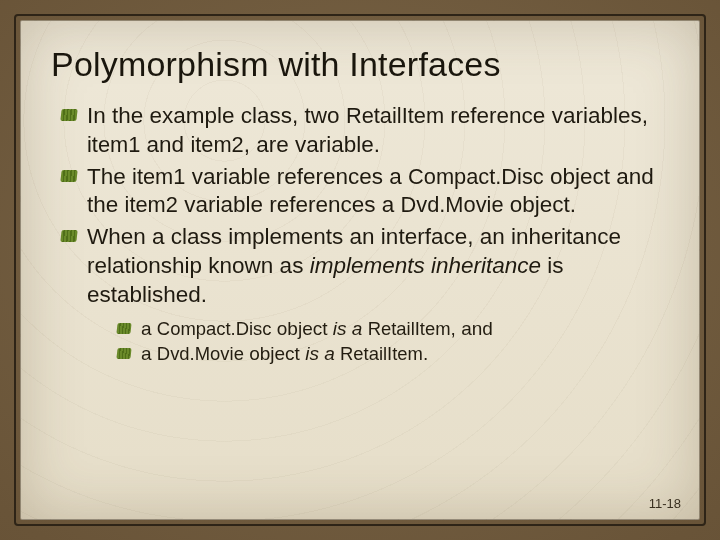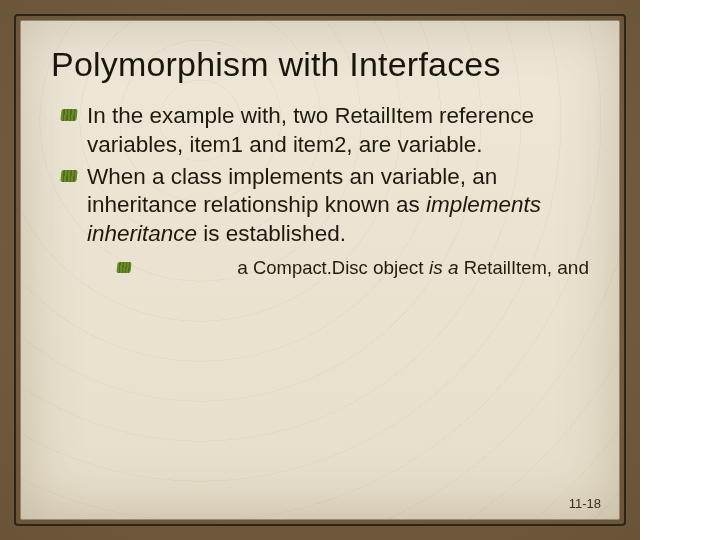--- a/index.html
+++ b/index.html
@@ -5,21 +5,21 @@
   html, body {
     margin: 0;
     padding: 0;
     width: 720px;
     height: 540px;
     overflow: hidden;
     font-family: Arial, Helvetica, sans-serif;
   }
   .slide {
     position: relative;
-    width: 640px;
+    width: 720px;
     height: 540px;
     background: #6d5a3f; 
     box-sizing: border-box;
   }
   
   .outer-frame {
     position: absolute;
     inset: 0;
     background: radial-gradient(ellipse 900px 700px at 50% 45%, #7b6648 0%, #695438 55%, #5e4a30 100%);
   }
@@ -81,21 +81,20 @@
       linear-gradient(#5a7a1f, #5a7a1f);
     background:
       repeating-linear-gradient(90deg, #6a8a2a 0 2px, #4f6e18 2px 3.5px);
     border-radius: 2px;
     transform: skewX(-6deg);
   }
   ul.sub {
     list-style: none;
     margin: 6px 0 0 0;
     padding: 0 0 0 30px;
-    text-align: right;
   }
   ul.sub > li {
     position: relative;
     padding-left: 24px;
     font-size: 19px;
     line-height: 1.35;
     color: #231d11;
   }
   ul.sub > li::before {
     content: '';
@@ -128,30 +127,36 @@
 <div class="slide">
   <div class="outer-frame"></div>
   <div class="inner-border"></div>
   <div class="inner-panel">
 
     <h1 class="title">Polymorphism with Interfaces</h1>
 
     <ul class="bullets">
 
       <li>
-        <span>In the example with, two </span><span class="code">RetailItem</span><span> reference variables, </span><span class="code">item1</span><span> and </span><span class="code">item2</span><span>, are variable.</span>
+        <span>In the example class, two </span><span class="code">RetailItem</span><span> reference variables, </span><span class="code">item1</span><span> and </span><span class="code">item2</span><span>, are variable.</span>
       </li>
 
+      <li>
+        <span>The </span><span class="code">item1</span><span> variable references a </span><span class="code">Compact.Disc</span><span> object and the </span><span class="code">item2</span><span> variable references a </span><span class="code">Dvd.Movie</span><span> object.</span>
+      </li>
 
       <li>
-        <span>When a class implements an variable, an inheritance relationship known as </span><span class="ital">implements inheritance</span><span> is established.</span>
+        <span>When a class implements an interface, an inheritance relationship known as </span><span class="ital">implements inheritance</span><span> is established.</span>
 
         <ul class="sub">
           <li>
             <span>a </span><span class="code">Compact.Disc</span><span> object </span><span class="ital">is a</span><span> </span><span class="code">RetailItem</span><span>, and</span>
+          </li>
+          <li>
+            <span>a </span><span class="code">Dvd.Movie</span><span> object </span><span class="ital">is a</span><span> </span><span class="code">RetailItem</span><span>.</span>
           </li>
         </ul>
       </li>
 
     </ul>
 
     <div class="footer">11-18</div>
   </div>
 </div>
 

